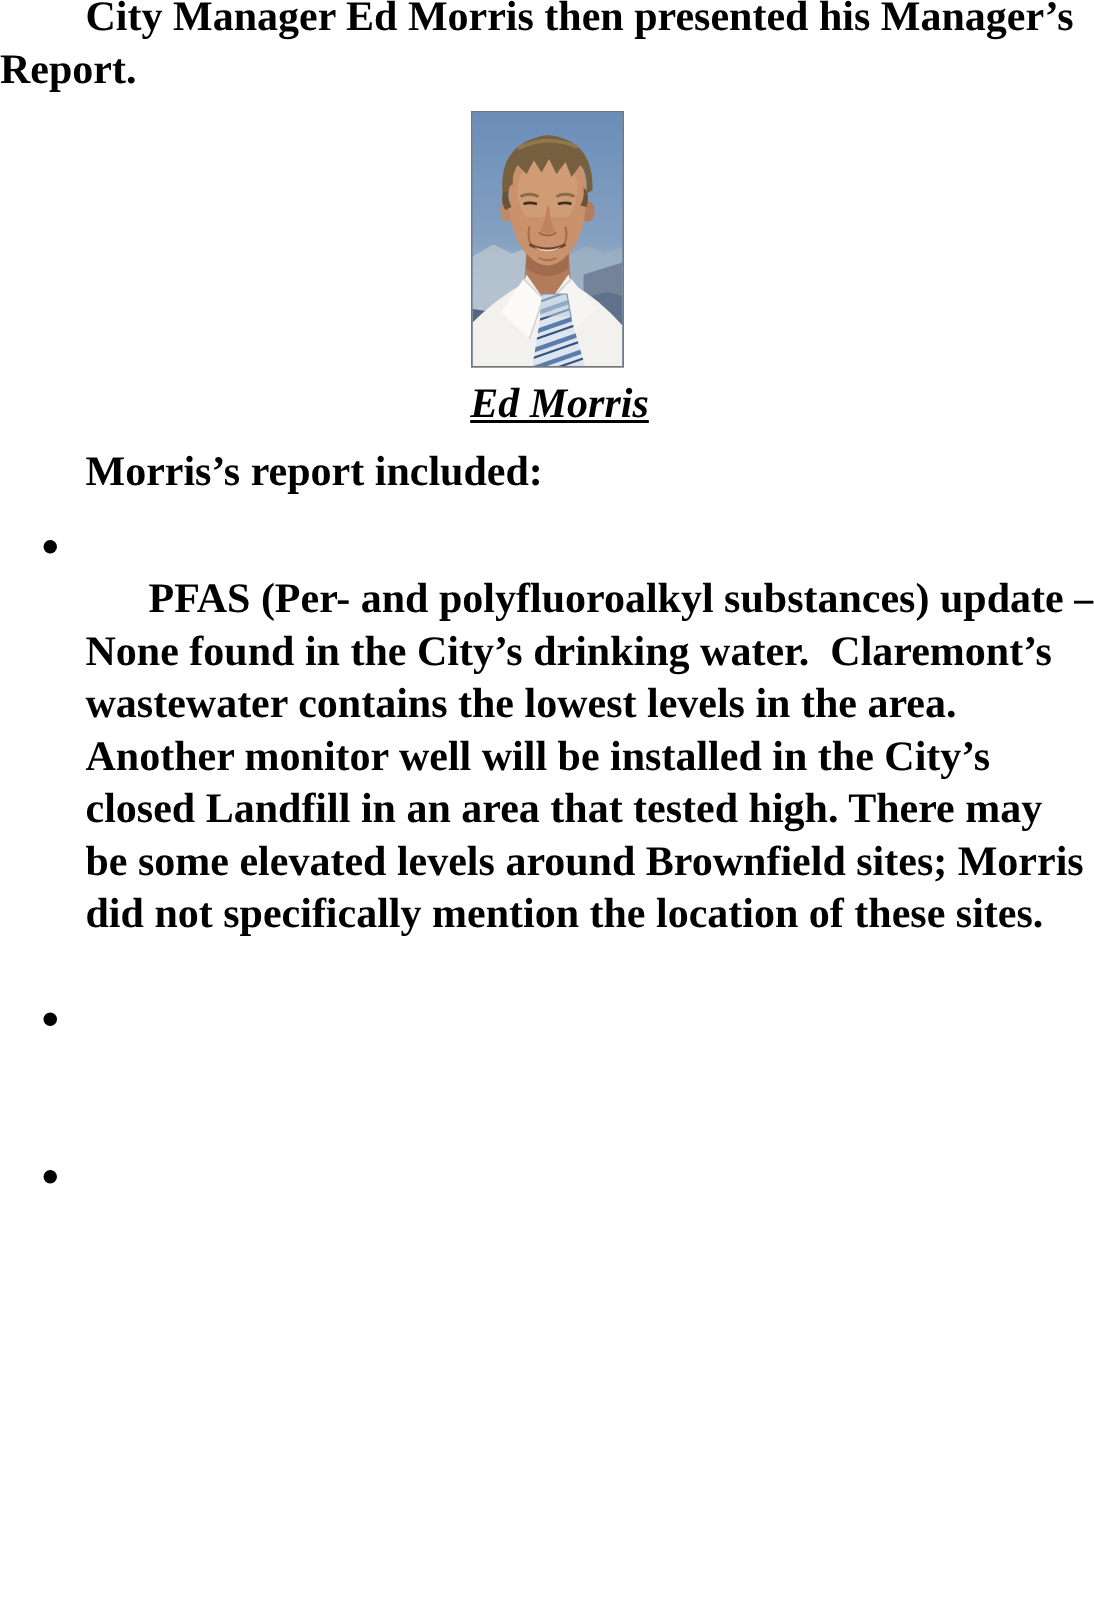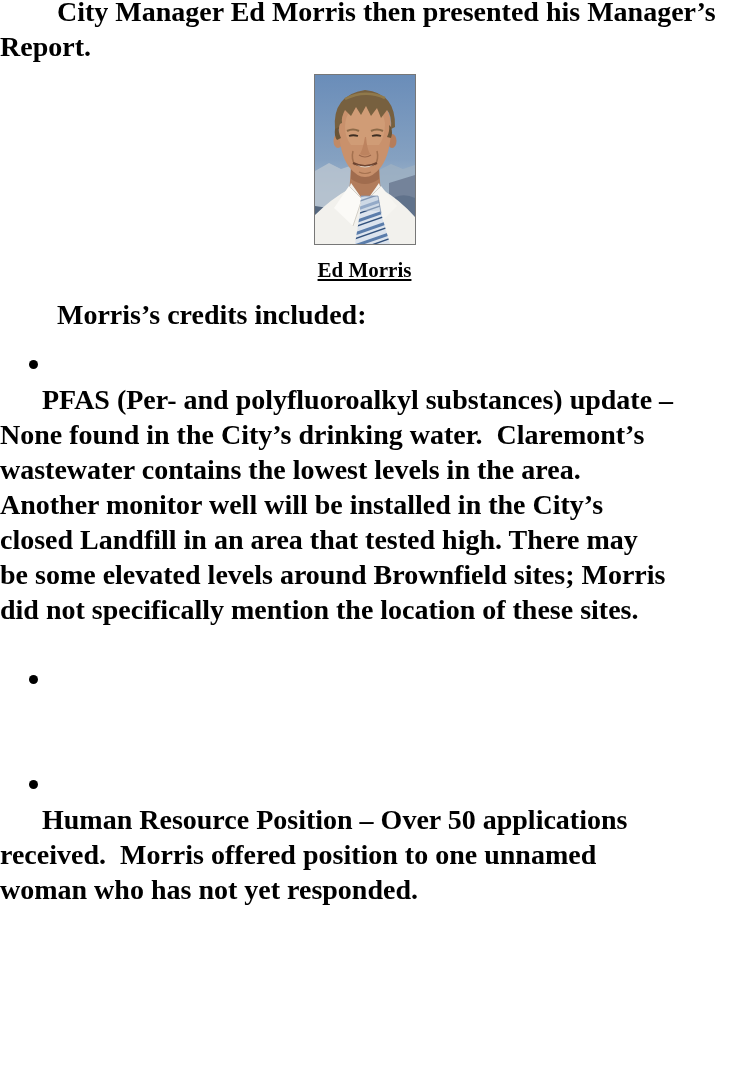--- a/index.html
+++ b/index.html
@@ -34,36 +34,38 @@
   }
   .photo-frame {
     width: 102px; height: 171px;
     border: 1px solid #777;
     overflow: hidden;
     background: #7b9cc2;
   }
   .photo-frame svg { display: block; }
   .caption {
     margin-top: 13px;
-    font-size: 21px;
+    font-size: 28px;
     line-height: 24px;
     text-decoration: underline;
     text-underline-offset: 2px;
     white-space: nowrap;
+    font-style: italic;
   }
   .lead {
     margin-top: 15px;
     text-indent: 57px;
   }
   ul.bullets {
     list-style: none;
     margin-top: 15px;
   }
   ul.bullets li {
     position: relative;
+    padding-left: 57px;
     font-size: 28px;
     line-height: 35px;
     white-space: pre;
   }
   ul.bullets .dot {
     position: absolute;
     left: 29px; top: 13px;
     width: 9px; height: 9px;
     border-radius: 50%;
     background: #000;
@@ -154,36 +156,34 @@
         <path d="M62,76 Q64,84 60,90" stroke="#a4714f" stroke-width="1.5" fill="none"></path>
 
         <path d="M38,88 Q50,94 62,88" stroke="#6e4430" stroke-width="2" fill="none"></path>
         <path d="M41,89.5 Q50,93.5 59,89.5 Q50,95.5 41,89.5 Z" fill="#e8e2d8" opacity="0.9"></path>
         <path d="M44,97 Q50,100 56,97" stroke="#a4714f" stroke-width="1.2" fill="none"></path>
       </svg>
     </div>
     <figcaption class="caption">Ed Morris</figcaption>
   </figure>
 
-  <p class="para lead">Morris’s credits included:</p>
+  <p class="para lead">Morris’s report included:</p>
 
   <ul class="bullets">
     <li>
       <span class="dot"></span><span>PFAS (Per- and polyfluoroalkyl substances) update –
 None found in the City’s drinking water.  Claremont’s
 wastewater contains the lowest levels in the area.
 Another monitor well will be installed in the City’s
 closed Landfill in an area that tested high. There may
 be some elevated levels around Brownfield sites; Morris
 did not specifically mention the location of these sites.</span>
     </li>
     <li>
       <span class="dot"></span>
     </li>
     <li>
-      <span class="dot"></span><span>Human Resource Position – Over 50 applications
-received.  Morris offered position to one unnamed
-woman who has not yet responded.</span>
+      <span class="dot"></span>
     </li>
 
   </ul>
 
 </div>
 
 </body></html>

